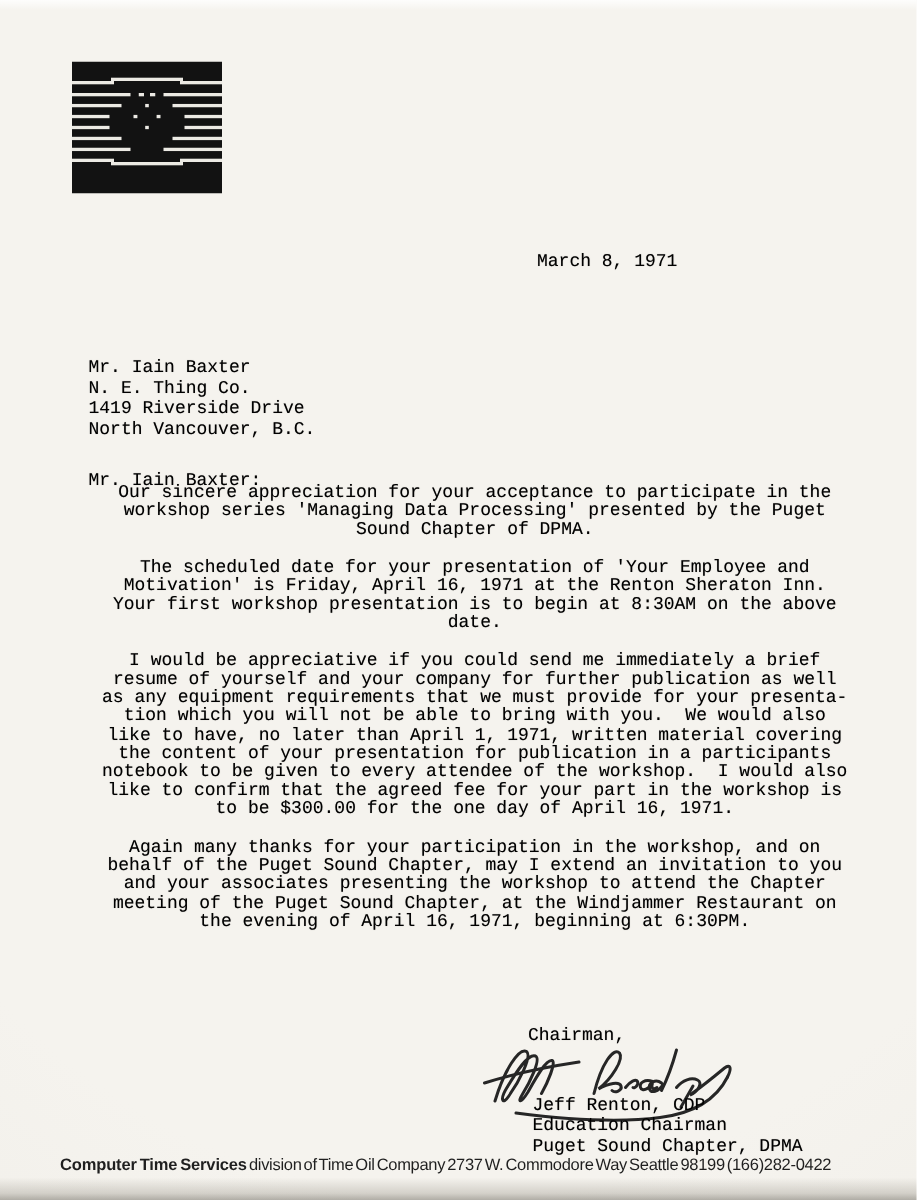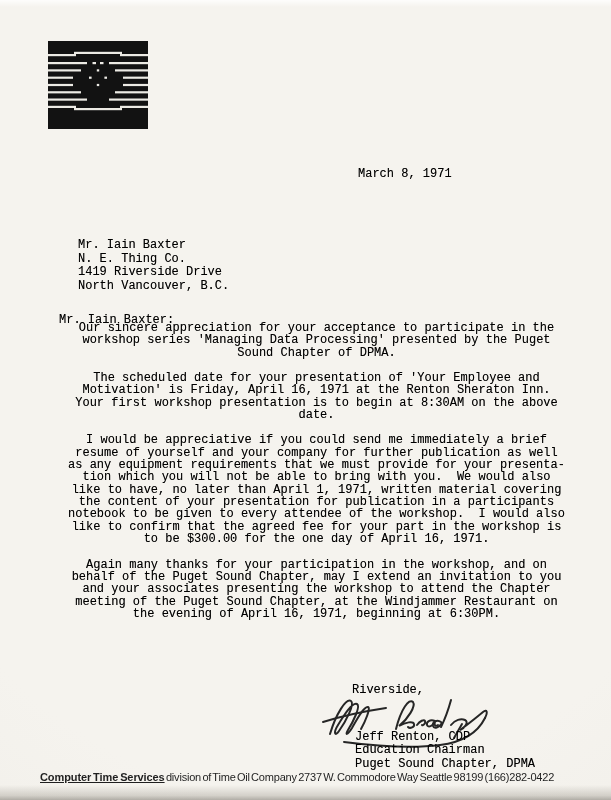--- a/index.html
+++ b/index.html
@@ -18,34 +18,34 @@
     background:linear-gradient(to bottom, rgba(150,145,134,0) 0%, rgba(150,145,134,.35) 70%, rgba(120,116,107,.55) 100%);
   }
   .logo{position:absolute;left:48px;top:41px;width:100px;height:88px;}
   .mono{
     font-family:"Liberation Mono", monospace;
     color:#000000;
     text-shadow:0 0 .5px rgba(63,62,60,.55);
     white-space:pre-wrap;
   }
   .date{position:absolute;left:358px;top:168px;font-size:12px;line-height:13px;}
-  .address{position:absolute;left:59px;top:239px;font-size:12px;line-height:13.5px;margin-left:19px;}
+  .address{position:absolute;left:59px;top:239px;font-size:12px;line-height:13.5px;}
   .salutation{position:absolute;left:59px;top:301px;font-size:12px;line-height:13px;margin-top:13px;}
   .body-text{position:absolute;left:59px;top:322px;width:515px;font-size:12px;text-align:center;}
   .body-text .para{line-height:12.35px;margin:0 0 13px 0;}
   .closing{position:absolute;left:352px;top:684px;font-size:12px;line-height:13px;}
   .signature{position:absolute;left:320px;top:694px;width:192px;height:54px;}
   .signer{position:absolute;left:355px;top:731px;font-size:12px;line-height:13.4px;}
   .visually-hidden{position:absolute;width:1px;height:1px;overflow:hidden;clip-path:inset(50%);}
   .footer{
     position:absolute;left:40px;top:771px;width:560px;
     font-size:11px;line-height:12px;color:#1f1f1f;
     letter-spacing:-0.2px;word-spacing:-1.5px;white-space:nowrap;
   }
-  .footer b{letter-spacing:-0.1px;word-spacing:-1px;text-decoration:underline;}
+  .footer b{letter-spacing:-0.1px;word-spacing:-1px;}
 </style>
 </head>
 <body>
 
 <div class="page">
 
   <div class="top-edge"></div>
 
   <svg class="logo" viewBox="0 0 100 88" aria-label="logo">
     <rect x="0" y="0" width="100" height="88" fill="#121212"></rect>
@@ -109,21 +109,21 @@
 notebook to be given to every attendee of the workshop.  I would also
 like to confirm that the agreed fee for your part in the workshop is
 to be $300.00 for the one day of April 16, 1971.</div>
     <div class="mono para">Again many thanks for your participation in the workshop, and on
 behalf of the Puget Sound Chapter, may I extend an invitation to you
 and your associates presenting the workshop to attend the Chapter
 meeting of the Puget Sound Chapter, at the Windjammer Restaurant on
 the evening of April 16, 1971, beginning at 6:30PM.</div>
   </div>
 
-  <div class="mono closing">Riverside,</div>
+  <div class="mono closing">Chairman,</div>
 
   <svg class="signature" viewBox="0 0 192 54">
     <g fill="none" stroke="#262626" stroke-width="2" stroke-linecap="round">
 
       <path d="M10,40 C16,20 26,4 31,7 C35,10 26,27 19,37 C15,43 13,39 18,31 C24,21 32,8 37,10 C41,12 33,28 28,36 C25,41 27,42 32,34 C37,25 44,12 48,13 C51,14 45,28 41,35"></path>
 
       <path d="M3,28 C22,22 46,17 66,14"></path>
 
       <path d="M76,35 C81,15 89,4 93,8 C96,12 88,25 79,32 C86,28 93,27 94,30 C95,33 90,35 88,33"></path>
 

